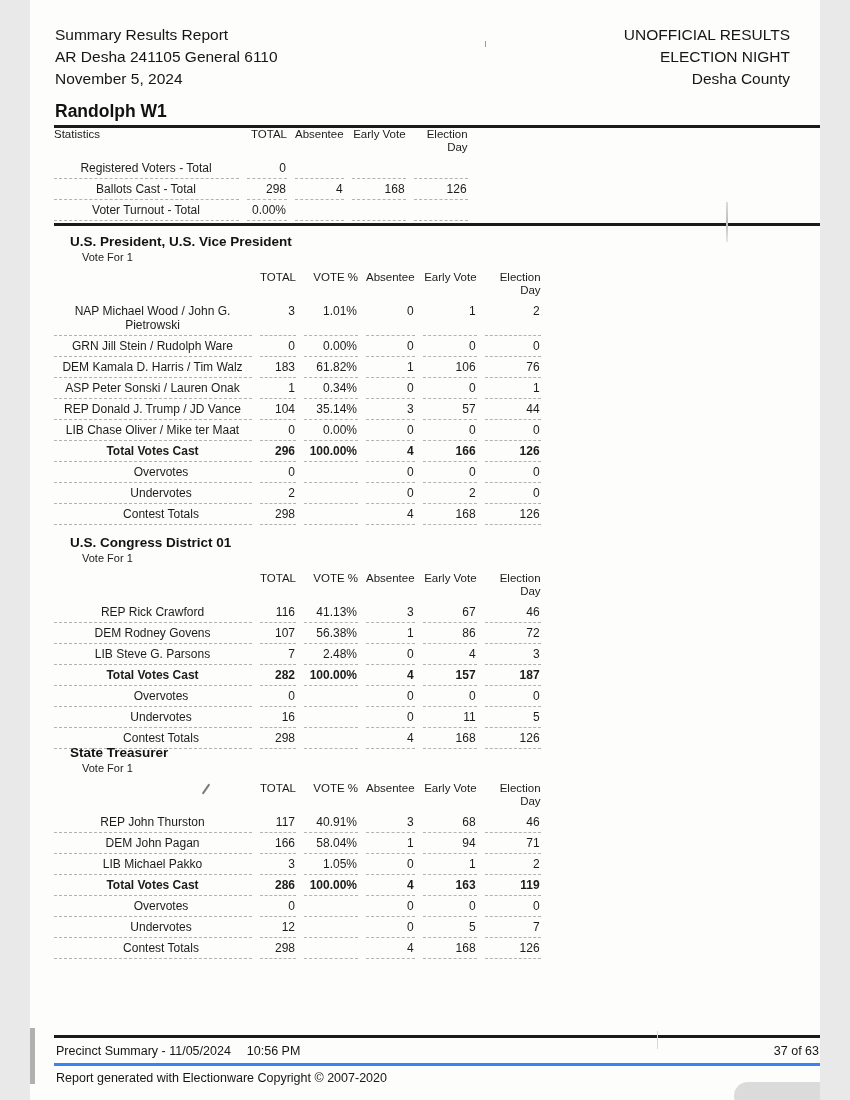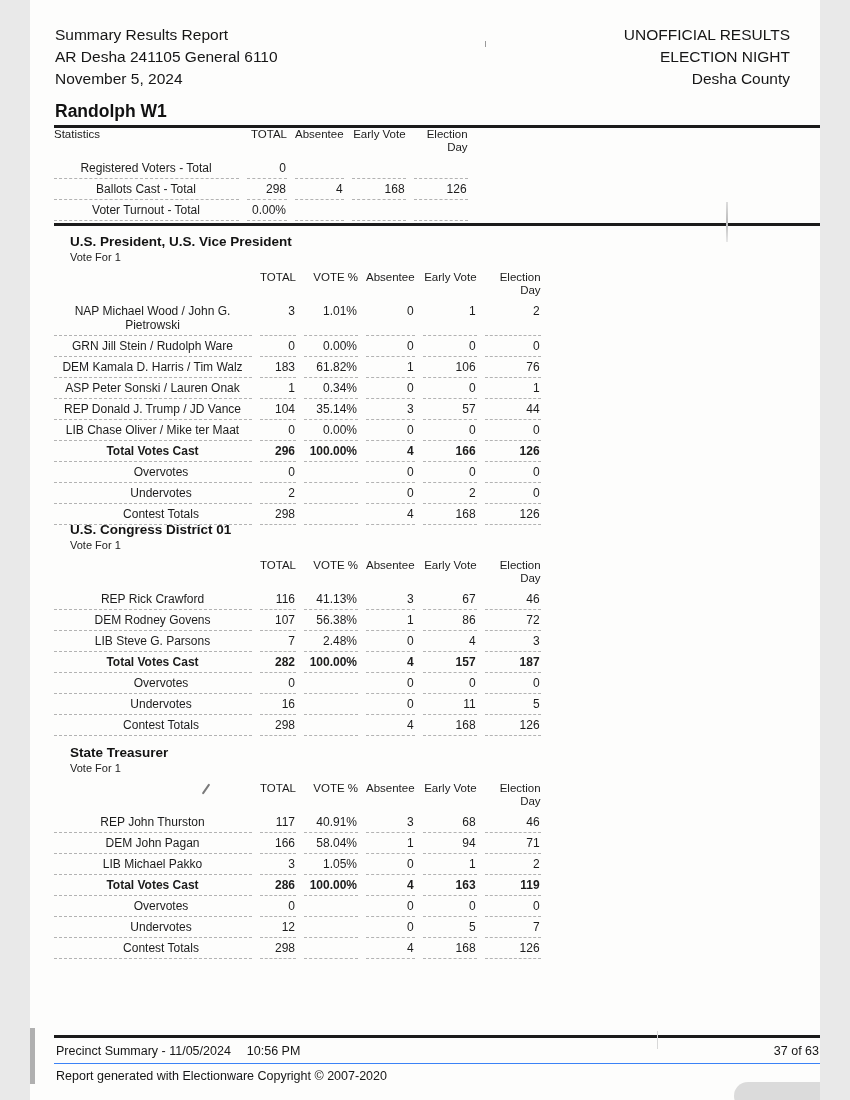--- a/index.html
+++ b/index.html
@@ -29,27 +29,27 @@
   table.t td.lbl{text-align:center;}
   table.t td.val{text-align:right;}
   table.t tr.bold td{font-weight:700;}
   table.t tr.indent td.lbl{padding-left:17px;}
   
   .stats-section{position:absolute;top:128px;left:24px;}
   .stats-title{font-size:21px;font-weight:700;text-align:left !important;color:#111;}
   .rule-thick{height:3px;background:#1b1b1b;width:796px;margin-top:2px;}
   
   .contest{position:absolute;left:24px;}
-  .c1{top:234px;} .c2{top:522px;} .c3{top:745px;}
+  .c1{top:234px;} .c2{top:535px;} .c3{top:745px;}
   .contest .ctitle{margin-left:16px;font-size:13.5px;font-weight:700;color:#131313;}
-  .contest .votefor{margin-left:16px;font-size:11px;margin-top:2px;margin-bottom:8px;color:#222;}
+  .contest .votefor{margin-left:28px;font-size:11px;margin-top:2px;margin-bottom:8px;color:#222;}
   
   .footer{position:absolute;top:1035px;left:24px;width:796px;}
   .f-rule{height:3px;background:#1b1b1b;}
-  .f-row1{position:relative;border-bottom:1px solid #3b82f6;padding:6px 0 5px 2px;font-size:12.5px;color:#161616;}
+  .f-row1{position:relative;border-bottom:3px solid #3b82f6;padding:6px 0 5px 2px;font-size:12.5px;color:#161616;}
   .f-time{margin-left:16px;}
   .f-page{position:absolute;right:31px;top:6px;font-size:12.5px;}
   .f-row2{padding:5px 0 0 2px;font-size:12.5px;color:#161616;}
   
   .edge-strip-right{position:absolute;left:843px;top:28px;width:4px;height:177px;background:#4d4d4d;border-radius:2px;}
   .vline-faint-1{position:absolute;left:696px;top:202px;width:2px;height:40px;background:linear-gradient(#ddd,#bbb,#e8e8e8);}
   .pen-mark{position:absolute;left:175px;top:783px;width:2px;height:12px;background:#7a7a7a;transform:rotate(35deg);border-radius:1px;}
   .edge-strip-left{position:absolute;left:0;top:1028px;width:5px;height:56px;background:#b0b0b0;}
   .vline-faint-2{position:absolute;left:627px;top:1031px;width:1px;height:18px;background:#d8d8d8;}
   .corner-shadow{position:absolute;right:-14px;bottom:-10px;width:100px;height:28px;background:#c9c9c9;border-radius:14px;opacity:.65;}

